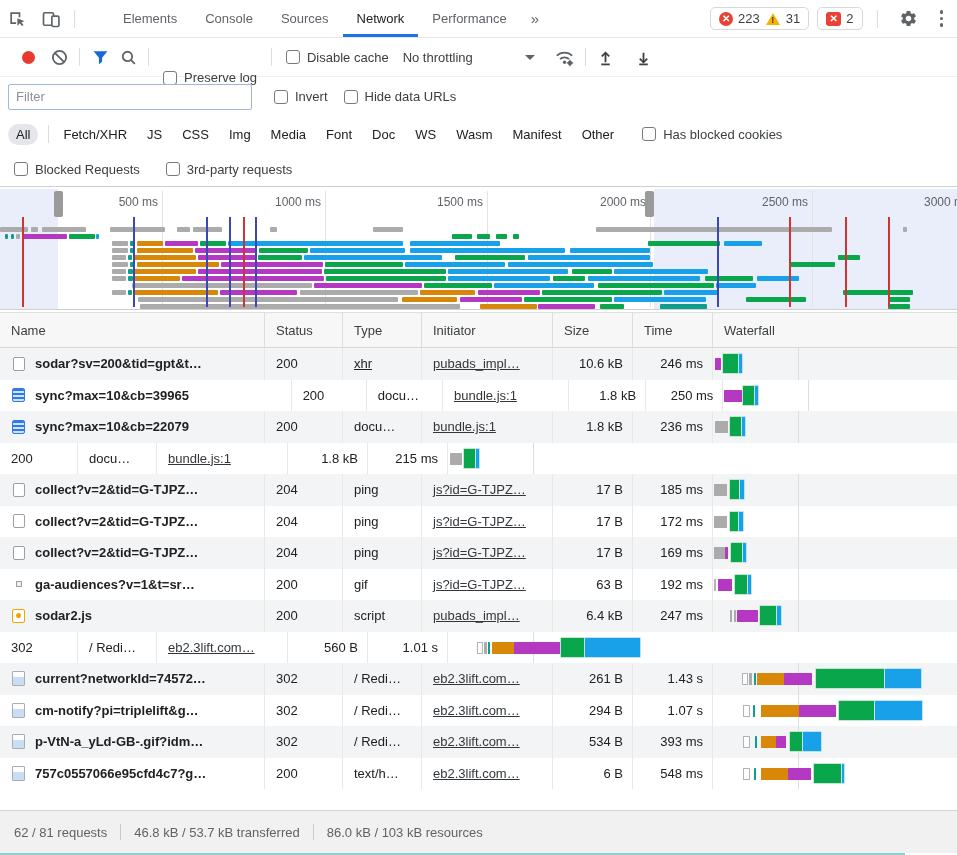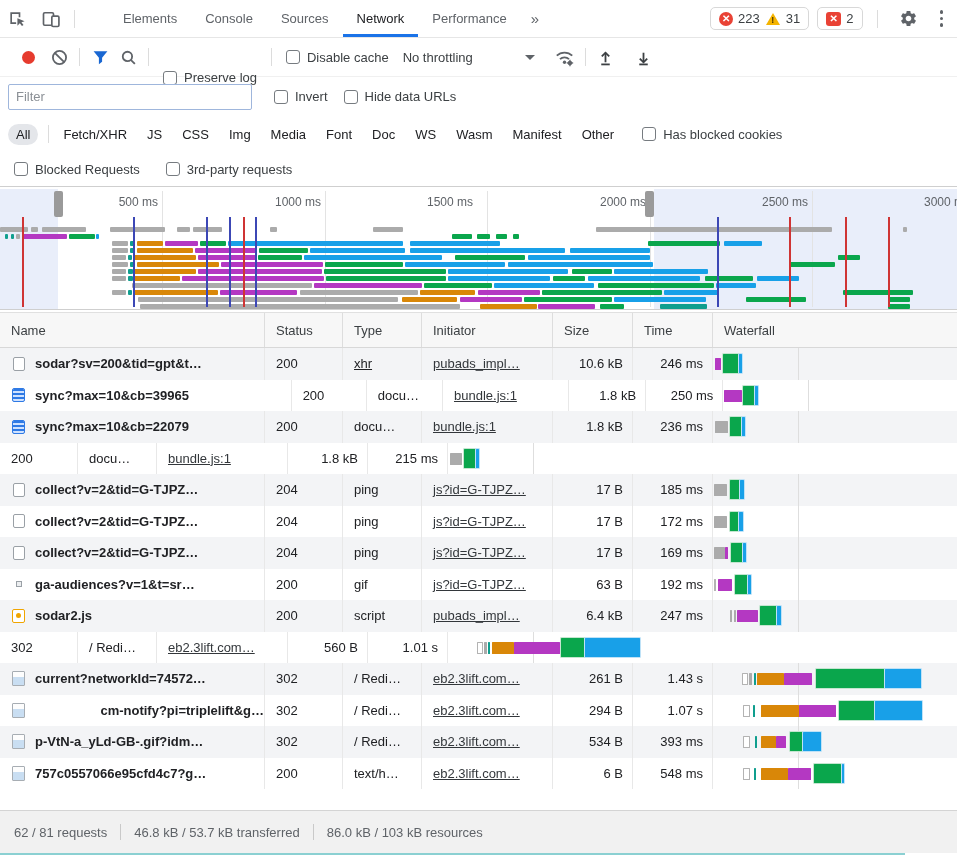--- a/index.html
+++ b/index.html
@@ -246,21 +246,21 @@
 </div>
 
 <div class="overview" id="overview">
     <div class="ov-shade" style="left: 0px; width: 58px;"></div>
     <div class="ov-shade" style="left: 654px; width: 303px;"></div>
     <div class="ov-grid" style="left: 162px;"></div>
     <div class="ov-label" style="left: 82px;">500 ms</div>
     <div class="ov-grid" style="left: 325px;"></div>
     <div class="ov-label" style="left: 245px;">1000 ms</div>
     <div class="ov-grid" style="left: 487px;"></div>
-    <div class="ov-label" style="left: 397px;">1500 ms</div>
+    <div class="ov-label" style="left: 407px;">1500 ms</div>
     <div class="ov-grid" style="left: 650px;"></div>
     <div class="ov-label" style="left: 570px;">2000 ms</div>
     <div class="ov-grid" style="left: 812px;"></div>
     <div class="ov-label" style="left: 732px;">2500 ms</div>
     <div class="ov-label" style="left: 894px;">3000 ms</div>
     <div class="ov-bar" style="left: 0px; width: 28px; top: 40px; background: rgb(171, 171, 171);"></div>
     <div class="ov-bar" style="left: 31px; width: 7px; top: 40px; background: rgb(171, 171, 171);"></div>
     <div class="ov-bar" style="left: 42px; width: 44px; top: 40px; background: rgb(171, 171, 171);"></div>
     <div class="ov-bar" style="left: 110px; width: 55px; top: 40px; background: rgb(171, 171, 171);"></div>
     <div class="ov-bar" style="left: 177px; width: 13px; top: 40px; background: rgb(171, 171, 171);"></div>
@@ -599,21 +599,21 @@
           <span class="seg" style="left: 29px; width: 6px; top: 10px; height: 12px; background: rgb(255, 255, 255); border: 1px solid rgb(179, 179, 179);"></span>
           <span class="seg" style="left: 36px; width: 3px; top: 10px; height: 12px; background: rgb(171, 171, 171);"></span>
           <span class="seg" style="left: 41px; width: 2px; top: 10px; height: 12px; background: rgb(15, 158, 142);"></span>
           <span class="seg" style="left: 44px; width: 27px; top: 10px; height: 12px; background: rgb(217, 135, 8);"></span>
           <span class="seg" style="left: 71px; width: 28px; top: 10px; height: 12px; background: rgb(180, 56, 194);"></span>
           <span class="seg" style="left: 103px; width: 69px; top: 6px; height: 19px; background: rgb(10, 166, 76); box-shadow: rgb(196, 230, 208) 0px 0px 0px 1px;"></span>
           <span class="seg" style="left: 172px; width: 36px; top: 6px; height: 19px; background: rgb(24, 160, 232); box-shadow: rgb(191, 226, 247) 0px 0px 0px 1px;"></span>
         </div>
       </div>
       <div class="row">
-        <div class="cell cell-name" style="width: 265px; justify-content: space-between;">
+        <div class="cell cell-name" style="width: 265px;">
           <span class="ic ic-img">
             <i></i>
           </span>
           <span>cm-notify?pi=triplelift&amp;g…</span>
         </div>
         <div class="cell" style="width: 78px;">302</div>
         <div class="cell" style="width: 79px;">/ Redi…</div>
         <div class="cell" style="width: 131px;">
           <span class="link">eb2.3lift.com…</span>
         </div>

